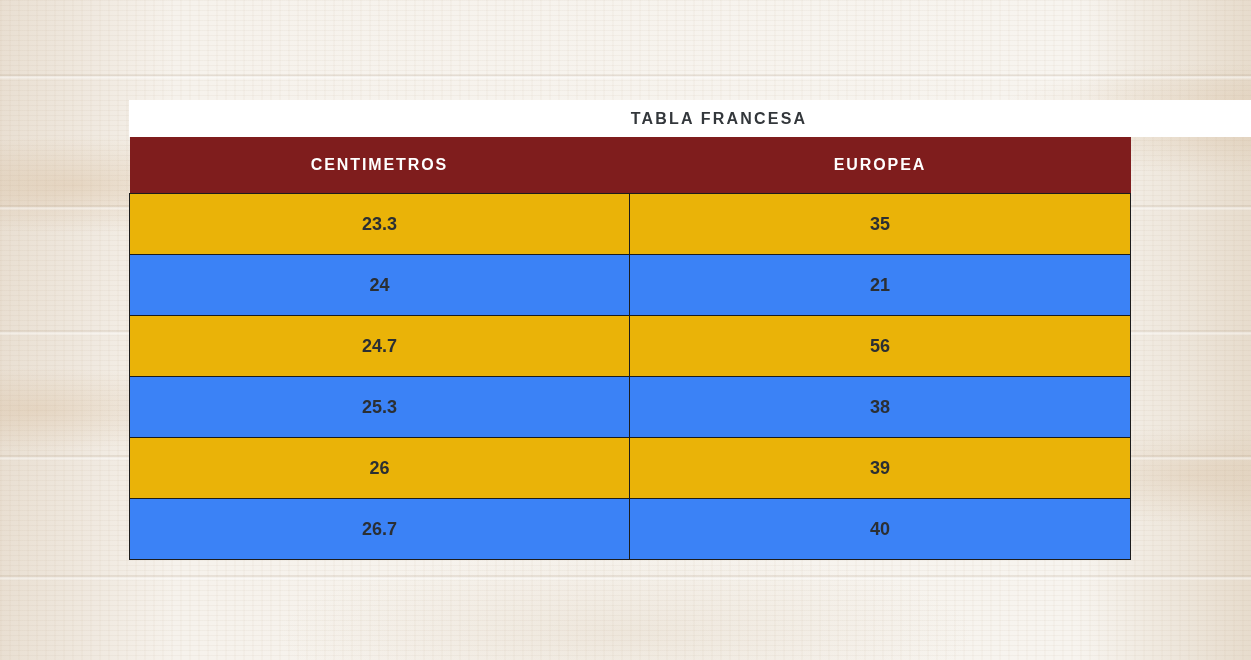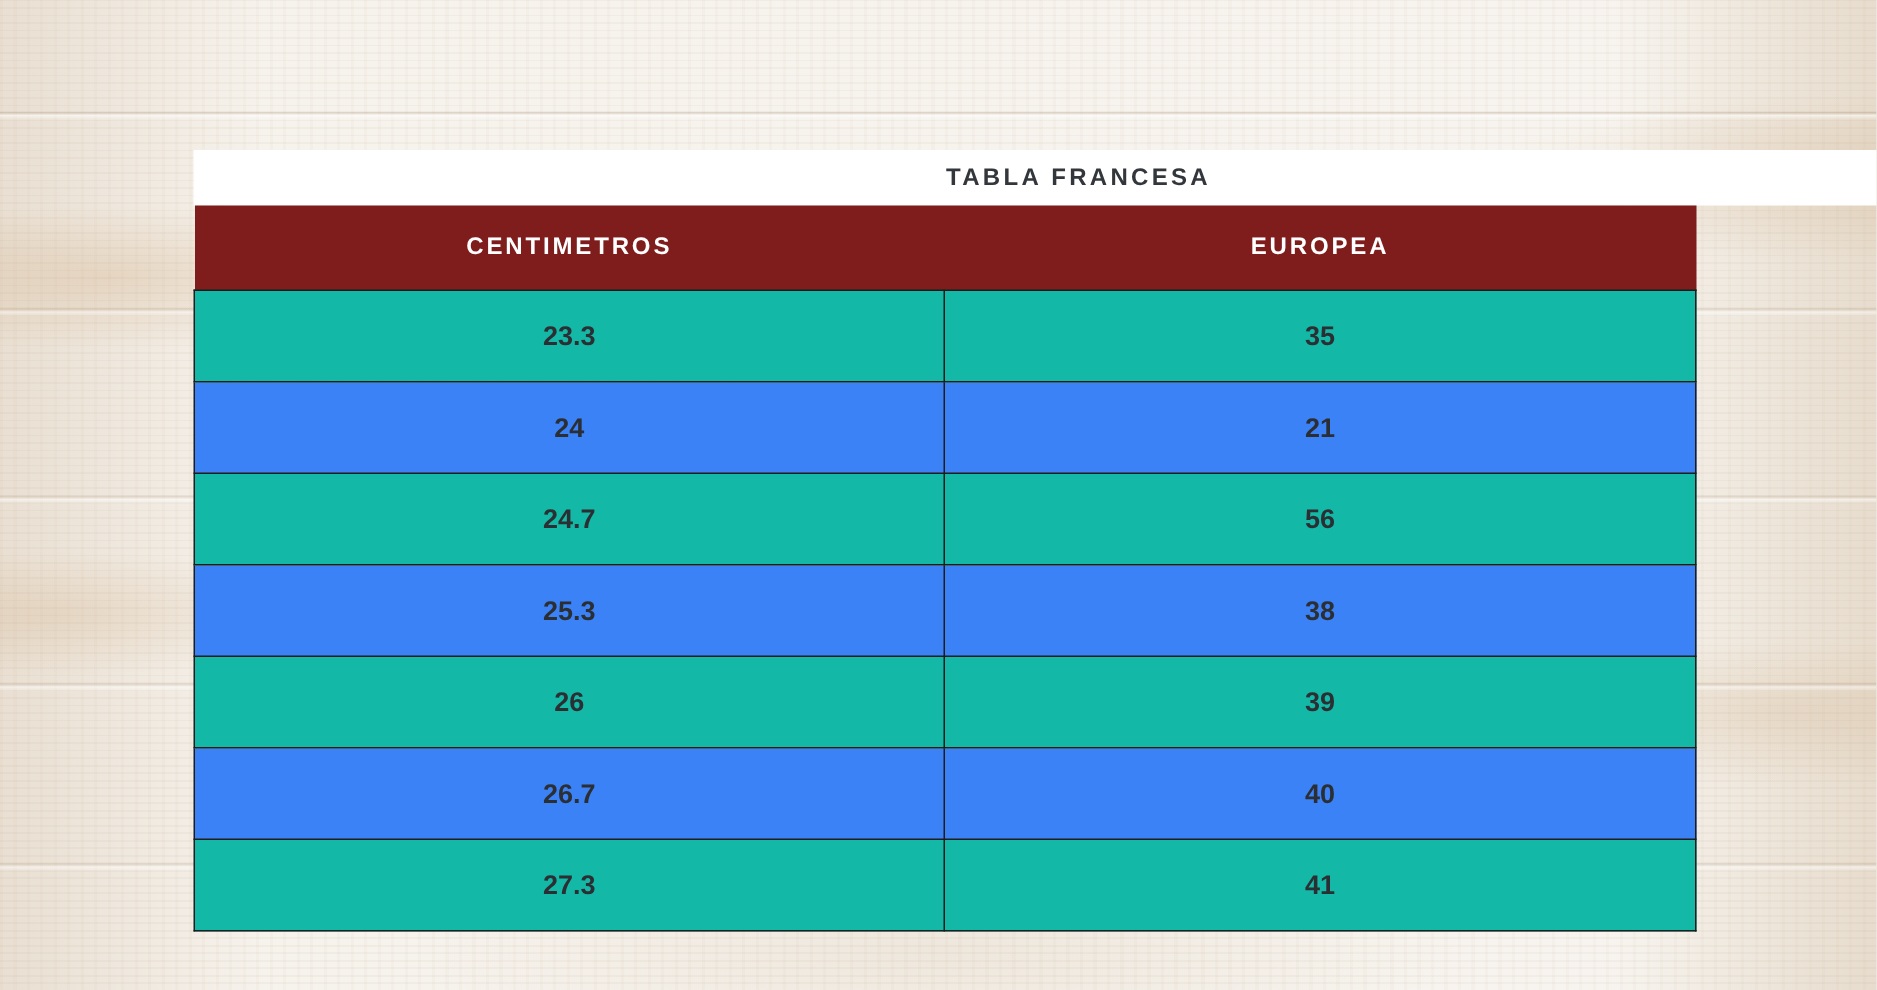--- a/index.html
+++ b/index.html
@@ -138,21 +138,21 @@
     border-right: 1px solid #1c1c1c;
     border-bottom: 1px solid #1c1c1c;
   }
   table.size-table tbody tr td:first-child {
     border-left: 1px solid #1c1c1c;
   }
   table.size-table tbody tr:first-child td {
     border-top: 1px solid #1c1c1c;
   }
   tr.row-shaded td {
-    background: #14b8a6;
+    background: #eab308;
   }
   tr.row-plain td {
     background: #3b82f6;
   }
   col.col-cm { width: 500px; }
   col.col-eu { width: 501px; }
 </style>
 </head>
 <body>
 
@@ -196,21 +196,17 @@
           <td>38</td>
         </tr>
         <tr class="row-shaded">
           <td>26</td>
           <td>39</td>
         </tr>
         <tr class="row-plain">
           <td>26.7</td>
           <td>40</td>
         </tr>
-        <tr class="row-shaded">
-          <td>27.3</td>
-          <td>41</td>
-        </tr>
       </tbody>
     </table>
 
   </div>
 </div>
 
 </body></html>

